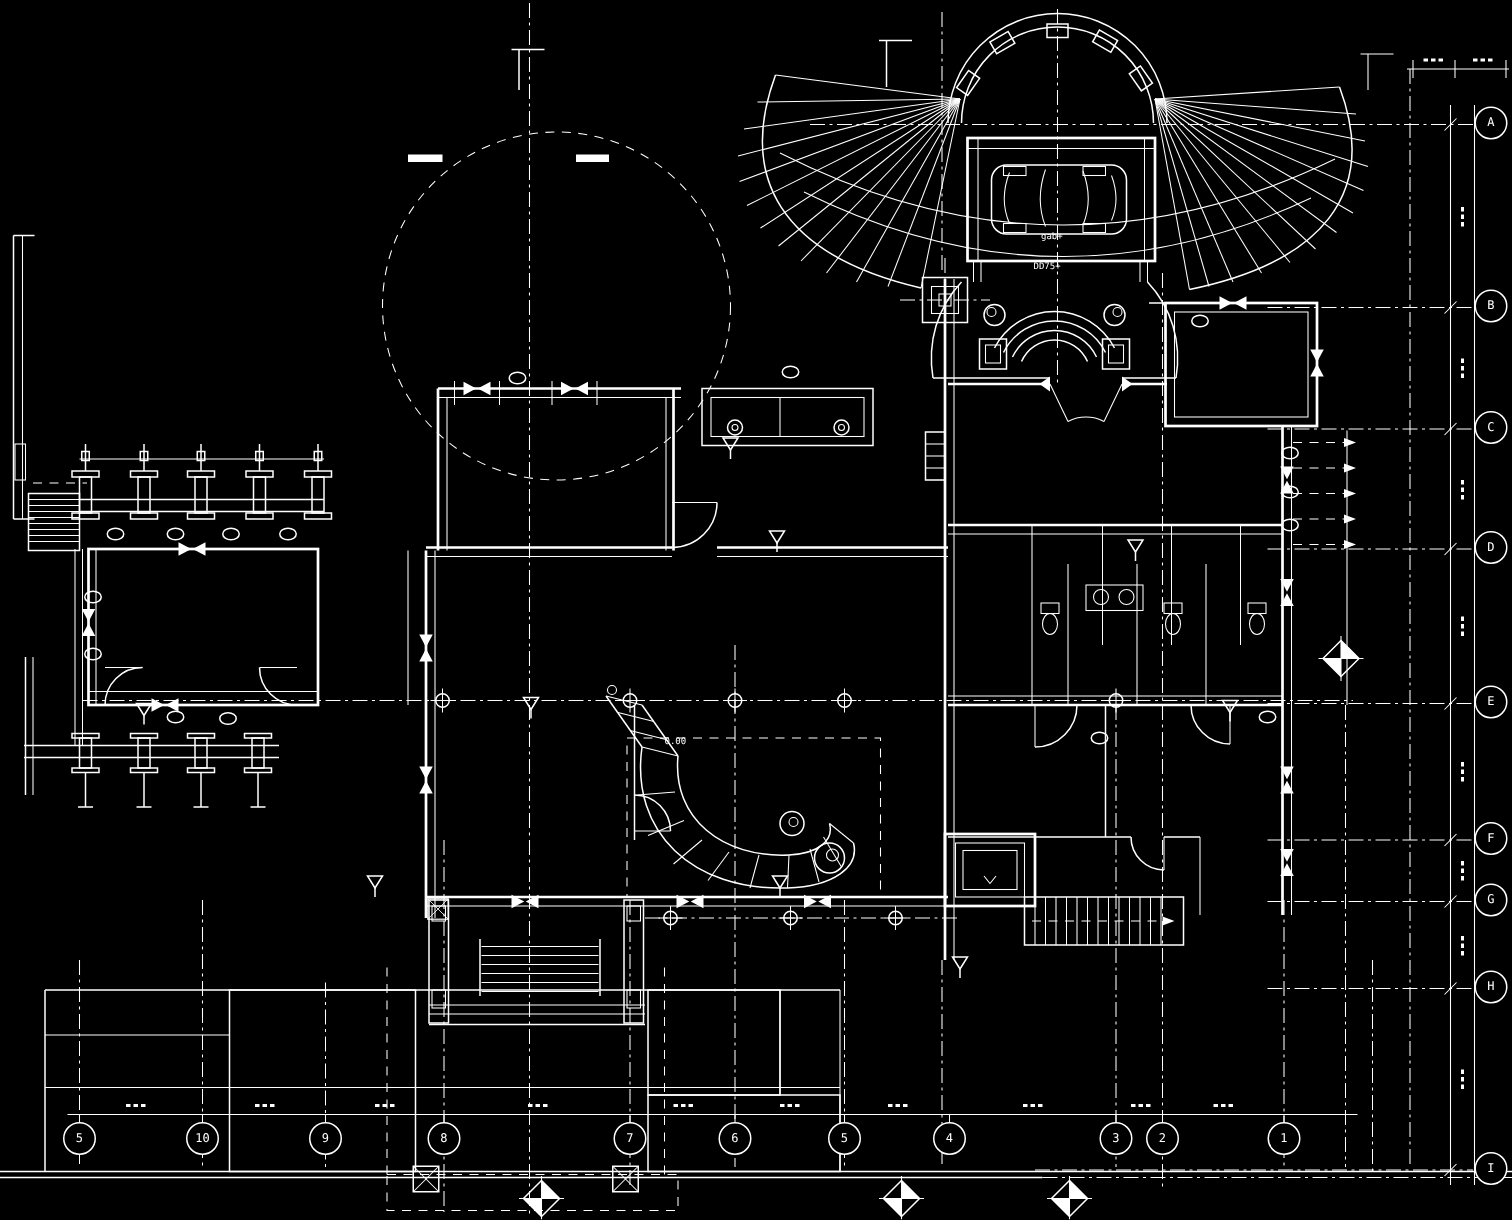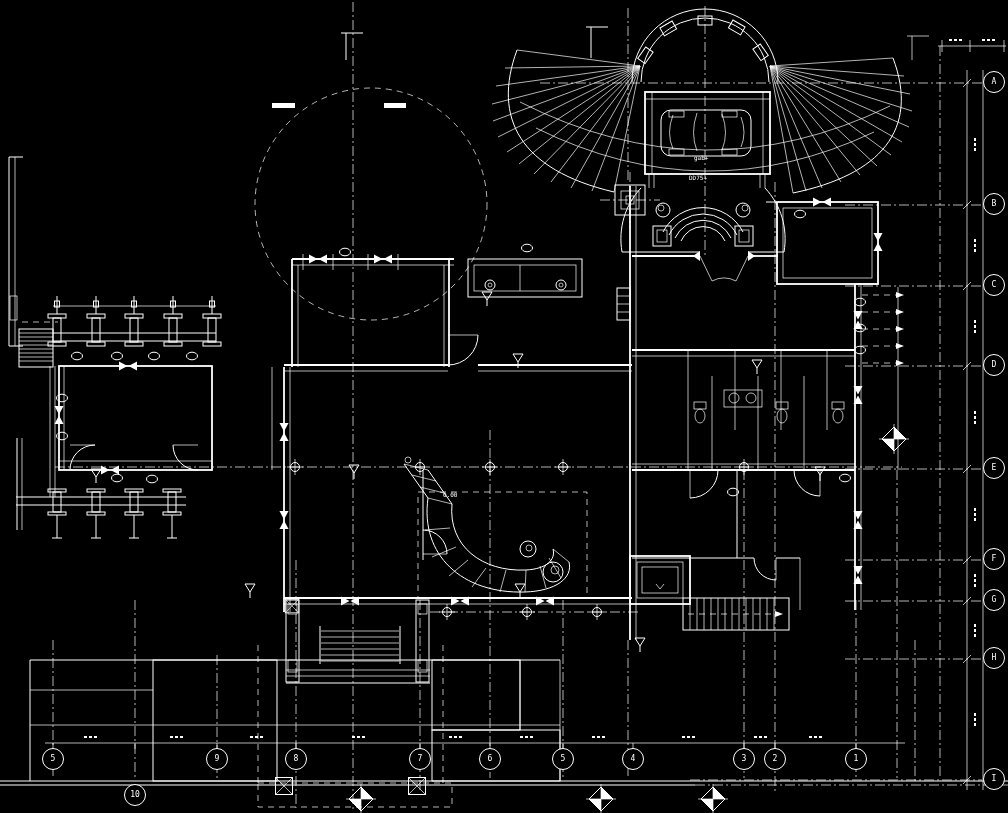--- a/index.html
+++ b/index.html
@@ -579,21 +579,21 @@
     <use href="#xsq" transform="translate(284,786)"></use>
         <use href="#xsq" transform="translate(417,786)"></use>
     <use href="#bm" transform="translate(361,799)"></use>
         <use href="#bm" transform="translate(601,799)"></use>
     <use href="#bm" transform="translate(713,799)"></use>
         <use href="#bm" transform="translate(894,439)"></use>
   </g>
 </svg>
 
 <div class="bubble" style="left:42px;top:748px">5</div>
-<div class="bubble" style="left:124px;top:784px">10</div>
+<div class="bubble" style="left:124px;top:748px">10</div>
 <div class="bubble" style="left:206px;top:748px">9</div>
 <div class="bubble" style="left:285px;top:748px">8</div>
 <div class="bubble" style="left:409px;top:748px">7</div>
 <div class="bubble" style="left:479px;top:748px">6</div>
 <div class="bubble" style="left:552px;top:748px">5</div>
 <div class="bubble" style="left:622px;top:748px">4</div>
 <div class="bubble" style="left:733px;top:748px">3</div>
 <div class="bubble" style="left:764px;top:748px">2</div>
 <div class="bubble" style="left:845px;top:748px">1</div>
 

